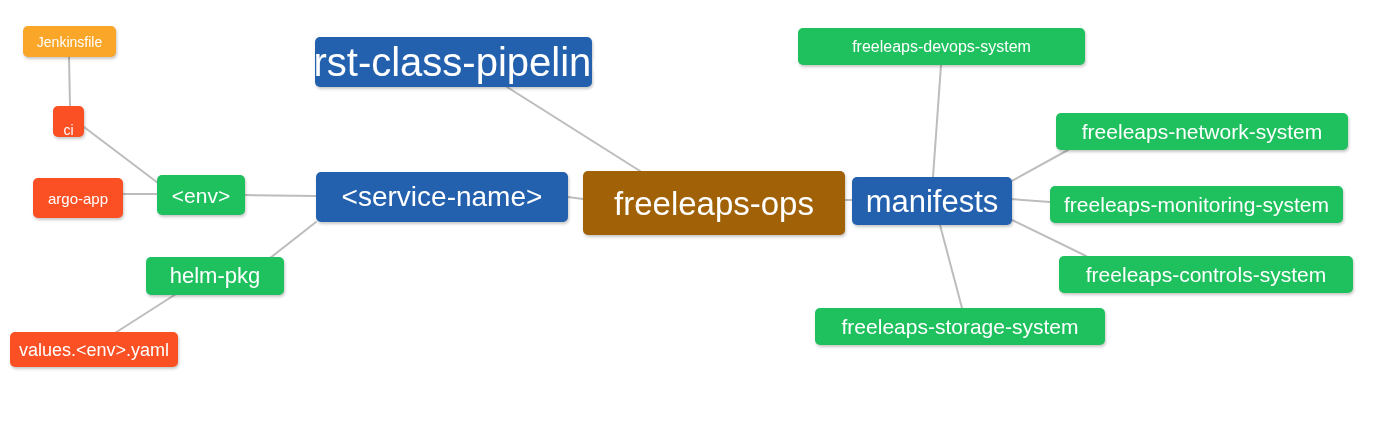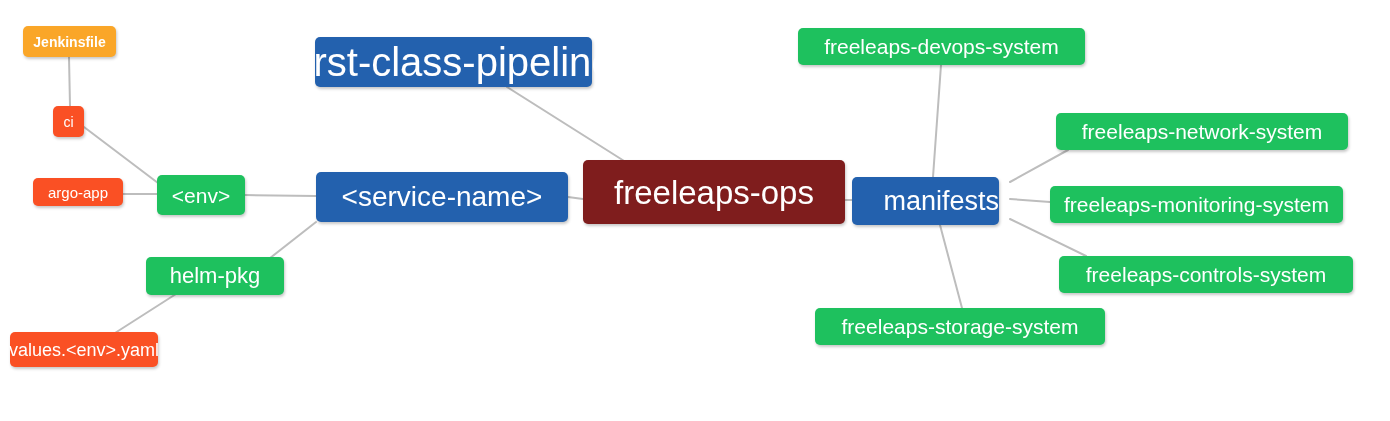--- a/index.html
+++ b/index.html
@@ -59,51 +59,51 @@
       <line x1="507" y1="87" x2="640" y2="171" stroke="#bdbdbd" stroke-width="2" stroke-linecap="round"></line>
       <line x1="568" y1="197" x2="583" y2="199" stroke="#bdbdbd" stroke-width="2" stroke-linecap="round"></line>
       <line x1="845" y1="200" x2="852" y2="200" stroke="#bdbdbd" stroke-width="2" stroke-linecap="round"></line>
       <line x1="933" y1="177" x2="941" y2="65" stroke="#bdbdbd" stroke-width="2" stroke-linecap="round"></line>
       <line x1="1010" y1="182" x2="1068" y2="150" stroke="#bdbdbd" stroke-width="2" stroke-linecap="round"></line>
       <line x1="1010" y1="199" x2="1050" y2="202" stroke="#bdbdbd" stroke-width="2" stroke-linecap="round"></line>
       <line x1="1010" y1="219" x2="1086" y2="256" stroke="#bdbdbd" stroke-width="2" stroke-linecap="round"></line>
       <line x1="940" y1="225" x2="962" y2="308" stroke="#bdbdbd" stroke-width="2" stroke-linecap="round"></line>
     </svg>
   <div id="node-layer">
-      <div class="node" style="left: 23px; top: 26px; width: 93px; height: 31px; background: rgb(250, 166, 40); font-size: 14px; font-weight: bold;">
+      <div class="node" style="left: 23px; top: 26px; width: 93px; height: 31px; background: rgb(250, 166, 40); font-size: 14px;">
         <span class="node-label">Jenkinsfile</span>
       </div>
-      <div class="node" style="left: 53px; top: 106px; width: 31px; height: 31px; background: rgb(250, 80, 36); font-size: 14px;">
+      <div class="node" style="left: 53px; top: 106px; width: 31px; height: 31px; background: rgb(250, 80, 36); font-size: 14px; align-items: flex-end;">
         <span class="node-label">ci</span>
       </div>
-      <div class="node" style="left: 33px; top: 178px; width: 90px; height: 28px; background: rgb(250, 80, 36); font-size: 15px; text-align: right;">
+      <div class="node" style="left: 33px; top: 178px; width: 90px; height: 40px; background: rgb(250, 80, 36); font-size: 15px; text-align: right;">
         <span class="node-label">argo-app</span>
       </div>
       <div class="node" style="left: 157px; top: 175px; width: 88px; height: 40px; background: rgb(30, 193, 94); font-size: 21px;">
         <span class="node-label">&lt;env&gt;</span>
       </div>
       <div class="node" style="left: 146px; top: 257px; width: 138px; height: 38px; background: rgb(30, 193, 94); font-size: 22px;">
         <span class="node-label">helm-pkg</span>
       </div>
-      <div class="node" style="left: 10px; top: 332px; width: 148px; height: 35px; background: rgb(250, 80, 36); font-size: 18px;">
+      <div class="node" style="left: 10px; top: 332px; width: 168px; height: 35px; background: rgb(250, 80, 36); font-size: 18px;">
         <span class="node-label">values.&lt;env&gt;.yaml</span>
       </div>
       <div class="node" style="left: 315px; top: 37px; width: 277px; height: 50px; background: rgb(35, 97, 174); font-size: 40px;">
         <span class="node-label">first-class-pipeline</span>
       </div>
       <div class="node" style="left: 316px; top: 172px; width: 252px; height: 50px; background: rgb(35, 97, 174); font-size: 28px;">
         <span class="node-label">&lt;service-name&gt;</span>
       </div>
-      <div class="node" style="left: 583px; top: 160px; width: 262px; height: 64px; background: #7f1d1d; font-size: 33px;">
+      <div class="node" style="left: 583px; top: 171px; width: 262px; height: 64px; background: #a16207; font-size: 33px;">
         <span class="node-label">freeleaps-ops</span>
       </div>
-      <div class="node" style="left: 852px; top: 177px; width: 147px; height: 48px; background: rgb(35, 97, 174); font-size: 27px; justify-content: flex-end;">
+      <div class="node" style="left: 852px; top: 177px; width: 160px; height: 48px; background: rgb(35, 97, 174); font-size: 31px;">
         <span class="node-label">manifests</span>
       </div>
-      <div class="node" style="left: 798px; top: 28px; width: 287px; height: 37px; background: rgb(30, 193, 94); font-size: 21px;">
+      <div class="node" style="left: 798px; top: 28px; width: 287px; height: 37px; background: rgb(30, 193, 94); font-size: 16px;">
         <span class="node-label">freeleaps-devops-system</span>
       </div>
       <div class="node" style="left: 1056px; top: 113px; width: 292px; height: 37px; background: rgb(30, 193, 94); font-size: 21px; text-align: center;">
         <span class="node-label">freeleaps-network-system</span>
       </div>
       <div class="node" style="left: 1050px; top: 186px; width: 293px; height: 37px; background: rgb(30, 193, 94); font-size: 21px;">
         <span class="node-label">freeleaps-monitoring-system</span>
       </div>
       <div class="node" style="left: 1059px; top: 256px; width: 294px; height: 37px; background: rgb(30, 193, 94); font-size: 21px;">
         <span class="node-label">freeleaps-controls-system</span>

